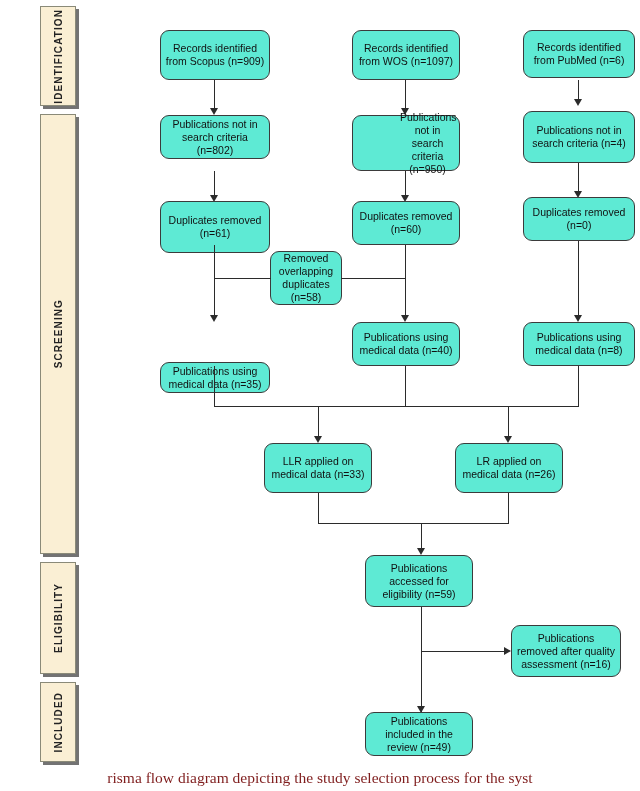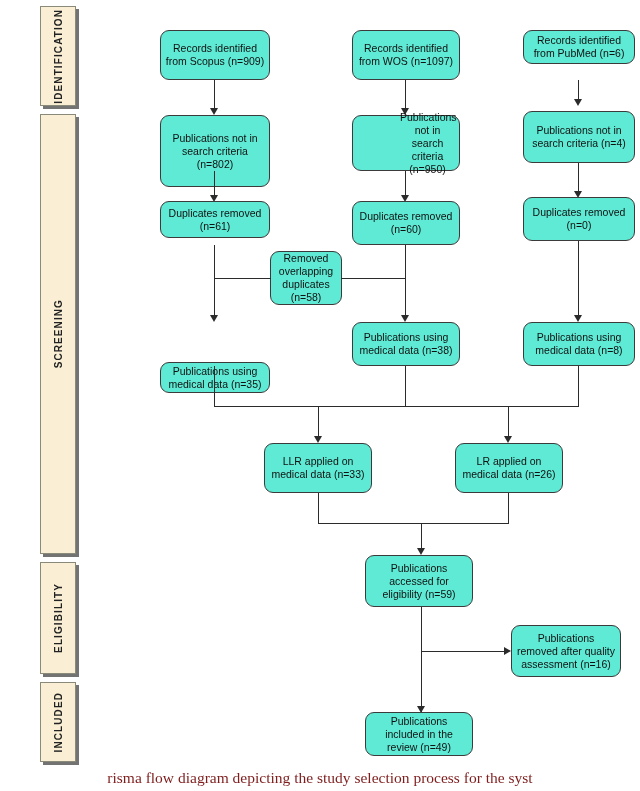--- a/index.html
+++ b/index.html
@@ -120,53 +120,53 @@
   <div class="stage-bar" style="left:40px; top:682px; width:36px; height:80px;">
     <span class="stage-label">INCLUDED</span>
   </div>
 
   <div class="node" style="left:160px; top:30px; width:110px; height:50px;">
     <span class="node-text">Records identified from Scopus (n=909)</span>
   </div>
   <div class="node" style="left:352px; top:30px; width:108px; height:50px;">
     <span class="node-text">Records identified from WOS (n=1097)</span>
   </div>
-  <div class="node" style="left:523px; top:30px; width:112px; height:34px;">
+  <div class="node" style="left:523px; top:30px; width:112px; height:48px;">
     <span class="node-text">Records identified from PubMed (n=6)</span>
   </div>
 
   <div class="conn v" style="left:214px; top:80px; height:31px;"></div>
   <div class="arrow-down" style="left:210px; top:108px;"></div>
 
   <div class="conn v" style="left:405px; top:80px; height:31px;"></div>
   <div class="arrow-down" style="left:401px; top:108px;"></div>
 
   <div class="conn v" style="left:578px; top:80px; height:22px;"></div>
   <div class="arrow-down" style="left:574px; top:99px;"></div>
 
-  <div class="node" style="left:160px; top:115px; width:110px; height:72px;">
+  <div class="node" style="left:160px; top:115px; width:110px; height:44px;">
     <span class="node-text">Publications not in search criteria (n=802)</span>
   </div>
   <div class="node" style="left:352px; top:115px; width:108px; height:56px;padding-left:47px;">
     <span class="node-text">Publications not in search criteria (n=950)</span>
   </div>
   <div class="node" style="left:523px; top:111px; width:112px; height:52px;">
     <span class="node-text">Publications not in search criteria (n=4)</span>
   </div>
 
   <div class="conn v" style="left:214px; top:171px; height:27px;"></div>
   <div class="arrow-down" style="left:210px; top:195px;"></div>
 
   <div class="conn v" style="left:405px; top:171px; height:27px;"></div>
   <div class="arrow-down" style="left:401px; top:195px;"></div>
 
   <div class="conn v" style="left:578px; top:163px; height:31px;"></div>
   <div class="arrow-down" style="left:574px; top:191px;"></div>
 
-  <div class="node" style="left:160px; top:201px; width:110px; height:37px;">
+  <div class="node" style="left:160px; top:201px; width:110px; height:52px;">
     <span class="node-text">Duplicates removed (n=61)</span>
   </div>
   <div class="node" style="left:352px; top:201px; width:108px; height:44px;">
     <span class="node-text">Duplicates removed (n=60)</span>
   </div>
   <div class="node" style="left:523px; top:197px; width:112px; height:44px;">
     <span class="node-text">Duplicates removed (n=0)</span>
   </div>
 
   <div class="conn v" style="left:214px; top:245px; height:73px;"></div>
@@ -181,21 +181,21 @@
   <div class="node" style="left:270px; top:251px; width:72px; height:54px;">
     <span class="node-text">Removed overlapping duplicates (n=58)</span>
   </div>
   <div class="conn h" style="left:214px; top:278px; width:57px;"></div>
   <div class="conn h" style="left:341px; top:278px; width:65px;"></div>
 
   <div class="node" style="left:160px; top:330px; width:110px; height:31px;margin-top:32px;">
     <span class="node-text">Publications using medical data (n=35)</span>
   </div>
   <div class="node" style="left:352px; top:322px; width:108px; height:44px;">
-    <span class="node-text">Publications using medical data (n=38)</span>
+    <span class="node-text">Publications using medical data (n=40)</span>
   </div>
   <div class="node" style="left:523px; top:322px; width:112px; height:44px;">
     <span class="node-text">Publications using medical data (n=8)</span>
   </div>
 
   <div class="conn v" style="left:214px; top:366px; height:41px;"></div>
   <div class="conn v" style="left:405px; top:366px; height:41px;"></div>
   <div class="conn v" style="left:578px; top:366px; height:41px;"></div>
   <div class="conn h" style="left:214px; top:406px; width:365px;"></div>
 

